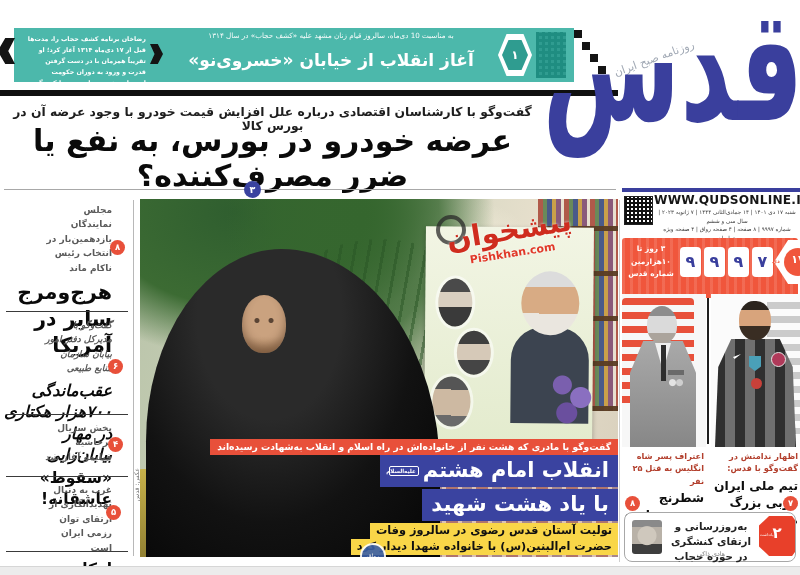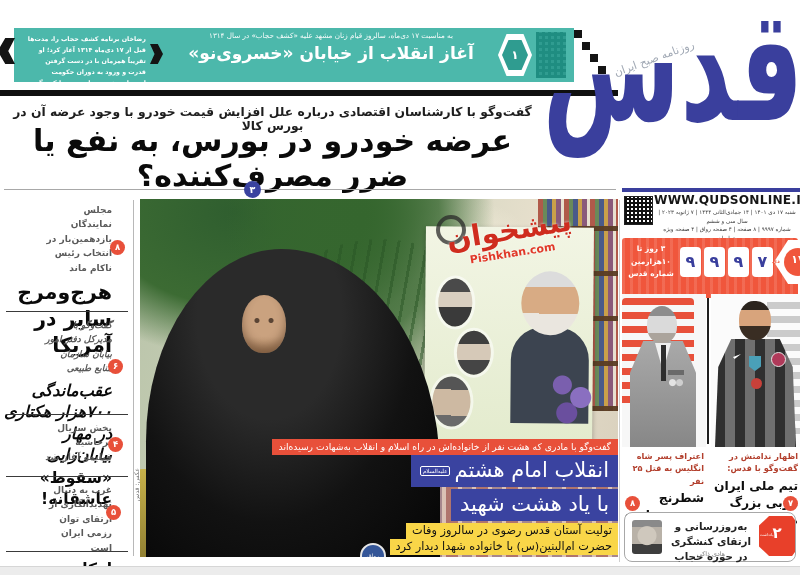--- a/index.html
+++ b/index.html
@@ -10,21 +10,21 @@
   
   .banner{left:14px;top:28px;width:560px;height:54px;background:#4cb8ab;}
   .banner-arrow{left:0;top:38px;width:15px;height:26px;background:#141414;
     clip-path:polygon(100% 0,35% 0,0 35%,0 65%,35% 100%,100% 100%,55% 50%);}
   .banner-note{left:26px;top:33px;width:120px;height:44px;color:#fff;font-size:6.3px;
     line-height:1.75;direction:rtl;text-align:right;font-weight:bold;}
   .banner-bullets{left:150px;top:44px;width:13px;height:20px;background:#141414;
     clip-path:polygon(0 0,60% 0,100% 50%,60% 100%,0 100%,35% 50%);}
   .banner-center{left:170px;top:31px;width:322px;color:#fff;text-align:center;direction:rtl;}
   .banner-kicker{font-size:7.2px;opacity:.95;}
-  .banner-headline{font-size:17px;font-weight:bold;margin-top:3px;letter-spacing:-.3px;}
+  .banner-headline{font-size:17px;font-weight:bold;margin-top:10px;letter-spacing:-.3px;}
   .badge-hex-outer{left:498px;top:34px;width:34px;height:42px;background:#fff;
     clip-path:polygon(25% 0,75% 0,100% 50%,75% 100%,25% 100%,0 50%);}
   .badge-hex-inner{left:4px;top:6px;width:26px;height:30px;background:#2f9c90;
     clip-path:polygon(25% 0,75% 0,100% 50%,75% 100%,25% 100%,0 50%);
     color:#fff;font-size:12px;font-weight:bold;text-align:center;line-height:30px;}
   .kufic{left:536px;top:32px;width:30px;height:46px;background:#2f9c90;
     background-image:repeating-linear-gradient(0deg,#1f8d81 0 3px,transparent 3px 6px),
       repeating-linear-gradient(90deg,#1f8d81 0 3px,transparent 3px 6px);}
   .steps{left:574px;top:30px;width:8px;height:8px;background:#141414;
     box-shadow:8px 12px 0 #141414,16px 24px 0 #141414,24px 36px 0 #141414;}
@@ -141,21 +141,21 @@
     background:radial-gradient(ellipse at 42% 22%,#2a2a2a 0 30%,#121212 60%,#050505 100%);}
   .face{left:102px;top:96px;width:44px;height:58px;border-radius:50% 50% 46% 46%;
     background:radial-gradient(circle at 34% 44%,#5a4434 0 2px,transparent 3px),
       radial-gradient(circle at 66% 44%,#5a4434 0 2px,transparent 3px),
       linear-gradient(180deg,#caa27f 0 72%,#b08763 100%);
     box-shadow:inset 0 -7px 9px rgba(70,45,25,.45);}
   .wm{left:262px;top:14px;width:216px;transform:rotate(-9deg);text-align:center;direction:rtl;}
   .wm-text{font-size:29px;font-weight:bold;color:#cf2c1e;text-shadow:0 0 3px rgba(255,255,255,.8);}
   .wm-url{font-size:11px;font-weight:bold;color:#e03828;text-shadow:0 0 2px #fff;}
   .wm-ring{left:296px;top:16px;width:22px;height:22px;border:4px solid #2a2a2a;border-radius:50%;opacity:.75;}
-  .ov{direction:rtl;font-weight:normal;}
+  .ov{direction:rtl;font-weight:bold;}
   .ov-kicker{right:0;top:240px;background:#e8503a;color:#fff;font-size:9.2px;padding:2px 7px 3px;}
   .ov-h{right:0;background:#3a43a0;color:#fff;font-size:21px;padding:3px 9px 5px;white-space:nowrap;}
   .ov-h1{top:256px;} .ov-h2{top:290px;}
   .ov-stamp{display:inline-block;border:1px solid #fff;border-radius:2px;font-size:5.5px;
     line-height:1.15;padding:1px 2px;vertical-align:middle;margin-right:4px;text-align:center;width:24px;}
   .ov-sub{right:0;background:#f9d648;color:#101010;font-size:11.3px;padding:1px 6px 2px;white-space:nowrap;}
   .ov-s1{top:324px;} .ov-s2{top:340px;}
   .ov-logo{left:220px;top:344px;width:22px;height:22px;border-radius:50%;background:#3a5fa8;
     border:2px solid #fff;color:#fff;font-size:6px;text-align:center;line-height:22px;opacity:.9;}
 
@@ -221,21 +221,21 @@
 </head>
 <body>
 
 <div class="page">
 
   <div class="abs banner"></div>
   <div class="abs banner-arrow"></div>
   <div class="abs banner-note">رضاخان برنامه کشف حجاب را، مدت‌ها قبل از ۱۷ دی‌ماه ۱۳۱۴ آغاز کرد؛ او تقریباً همزمان با در دست گرفتن قدرت و ورود به دوران حکومت استبدادی خود، برنامه محو یا کمرنگ کردن شعائر دینی را در دستور کار قرار داد...</div>
   <div class="abs banner-bullets"></div>
   <div class="abs banner-center">
-    <div class="banner-kicker">به مناسبت ۱۷ دی‌ماه، سالروز قیام زنان مشهد علیه «کشف حجاب» در سال ۱۳۱۴</div>
+    <div class="banner-kicker">به مناسبت 10 دی‌ماه، سالروز قیام زنان مشهد علیه «کشف حجاب» در سال ۱۳۱۴</div>
     <div class="banner-headline">آغاز انقلاب از خیابان «خسروی‌نو»</div>
   </div>
   <div class="abs badge-hex-outer">
     <div class="abs badge-hex-inner">۱</div>
   </div>
   <div class="abs kufic"></div>
   <div class="abs steps"></div>
   <div class="abs black-rule"></div>
 
   <div class="abs logo-tagline">روزنامه صبح ایران</div>

